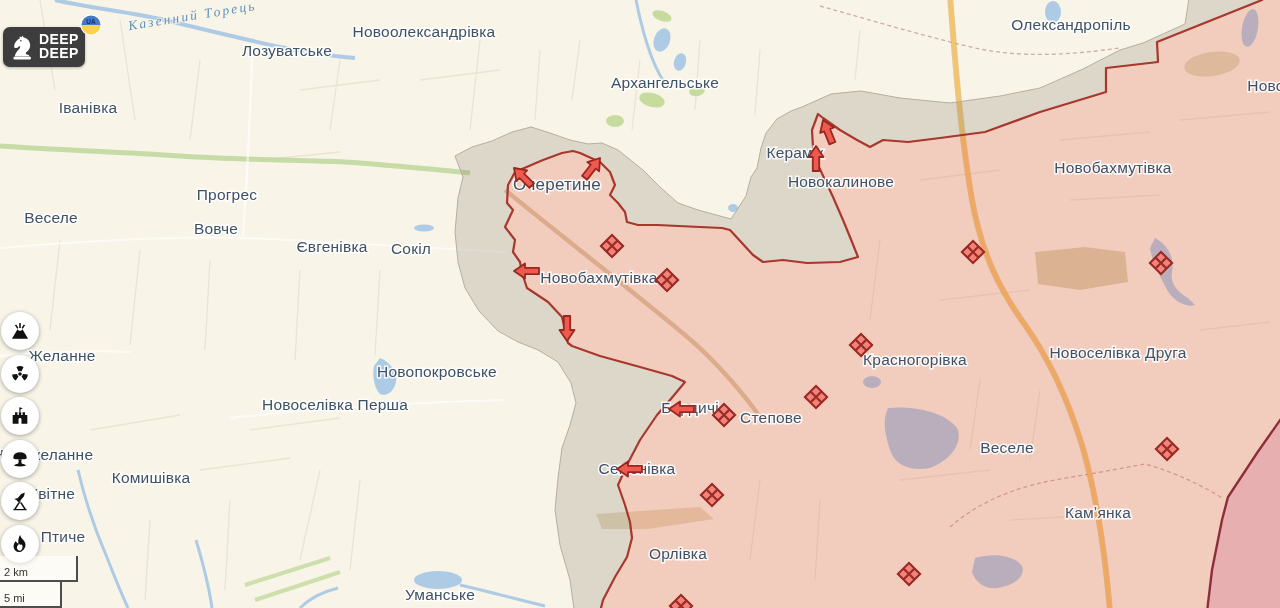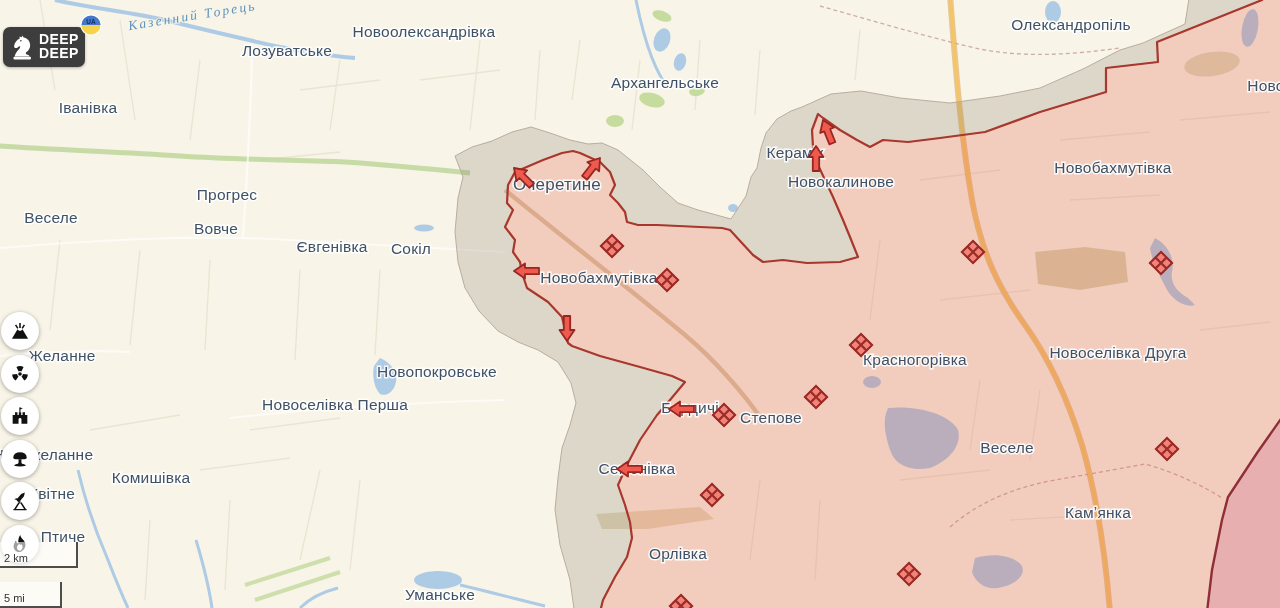--- a/index.html
+++ b/index.html
@@ -25,21 +25,21 @@
   #ua-badge{position:absolute;left:80px;top:14px;width:22px;height:22px;}
   
   .side-btn{position:absolute;left:1px;width:38px;height:38px;border-radius:50%;
         background:#fff;box-shadow:0 1px 4px rgba(0,0,0,.35);display:flex;
         align-items:center;justify-content:center;cursor:pointer;}
   
   #scale{position:absolute;left:0;bottom:0;font-size:11px;color:#333;
          font-family:"Liberation Sans",sans-serif;}
   .scale-line{background:rgba(255,255,255,.6);border:2px solid #4d4d4d;border-top:none;
          border-left:none;padding:8px 5px 1px 4px;box-sizing:border-box;white-space:nowrap;
-         height:26px;line-height:16px;margin-top:14px;}
+         height:26px;line-height:16px;}
   #scale-km{width:78px;}
   #scale-mi{width:62px;}
 </style>
 </head>
 <body>
 
 <div id="app">
 
   <svg id="geo" width="1280" height="608" viewBox="0 0 1280 608">
     <defs>

